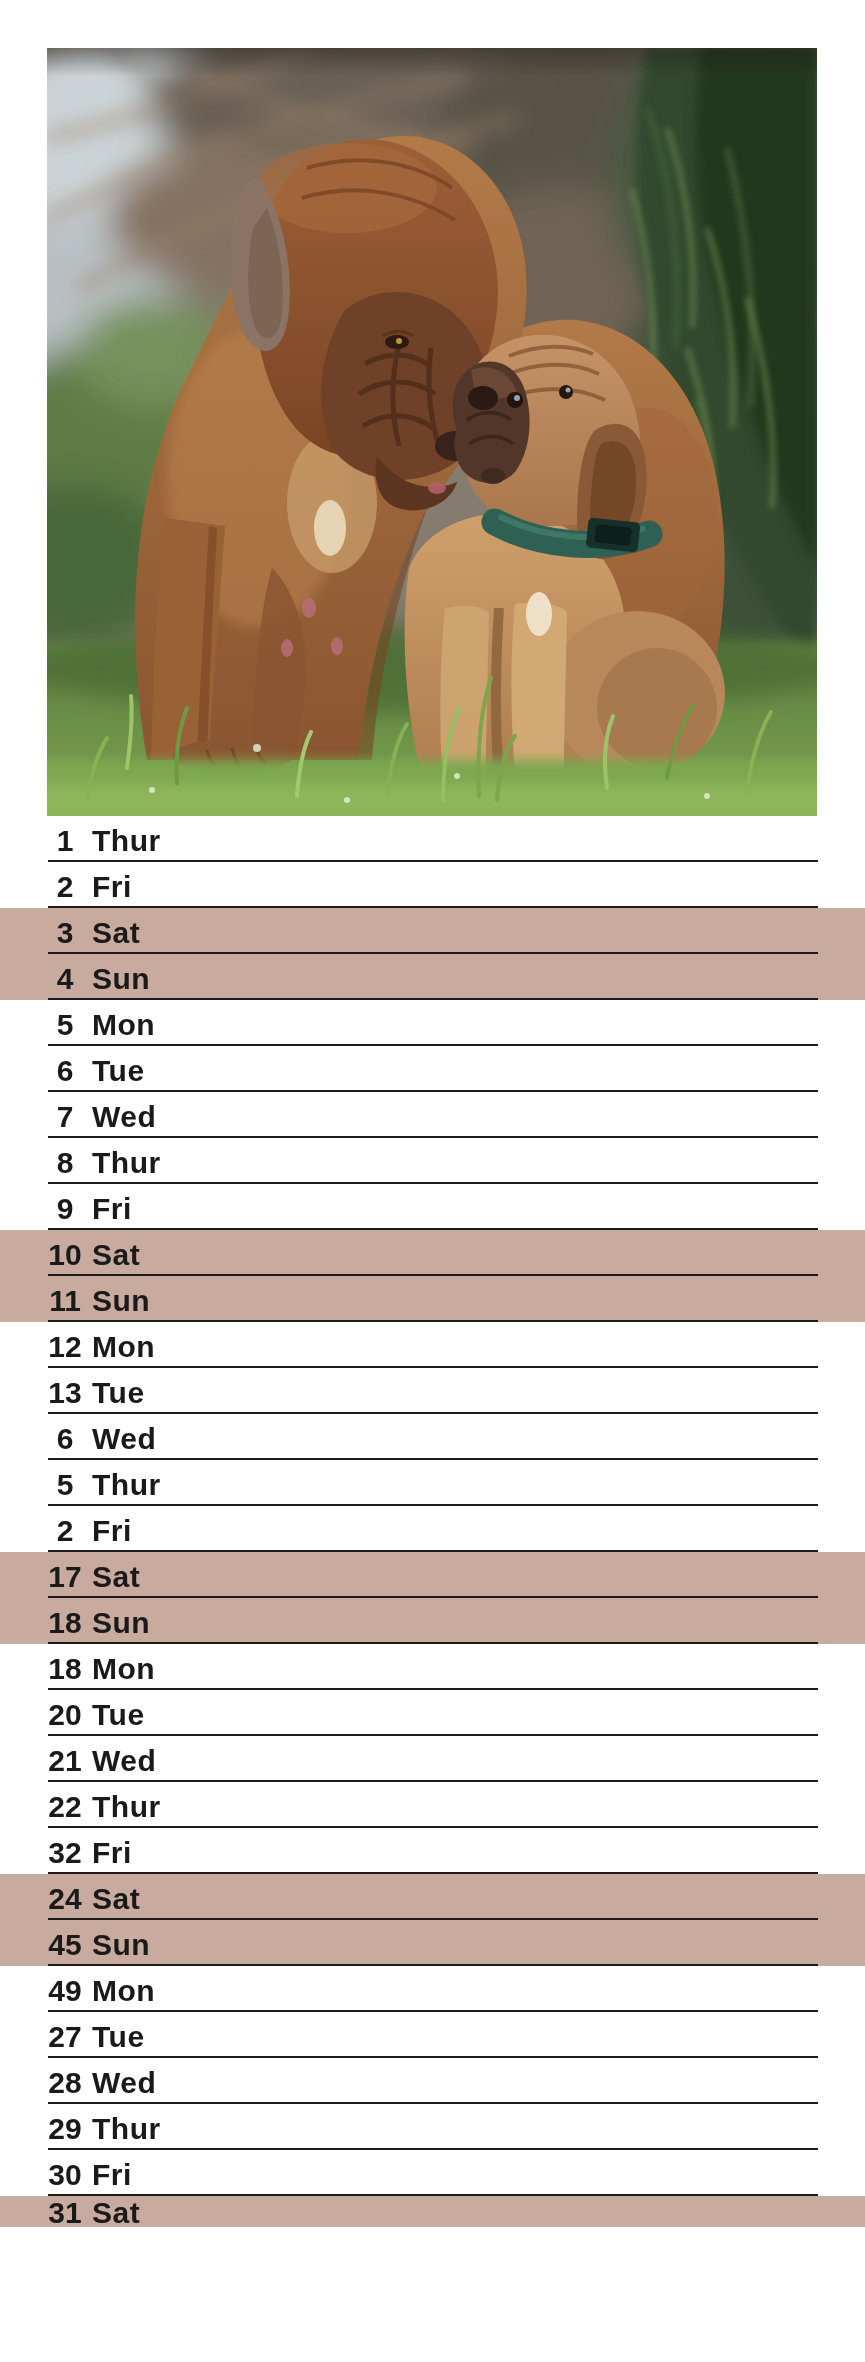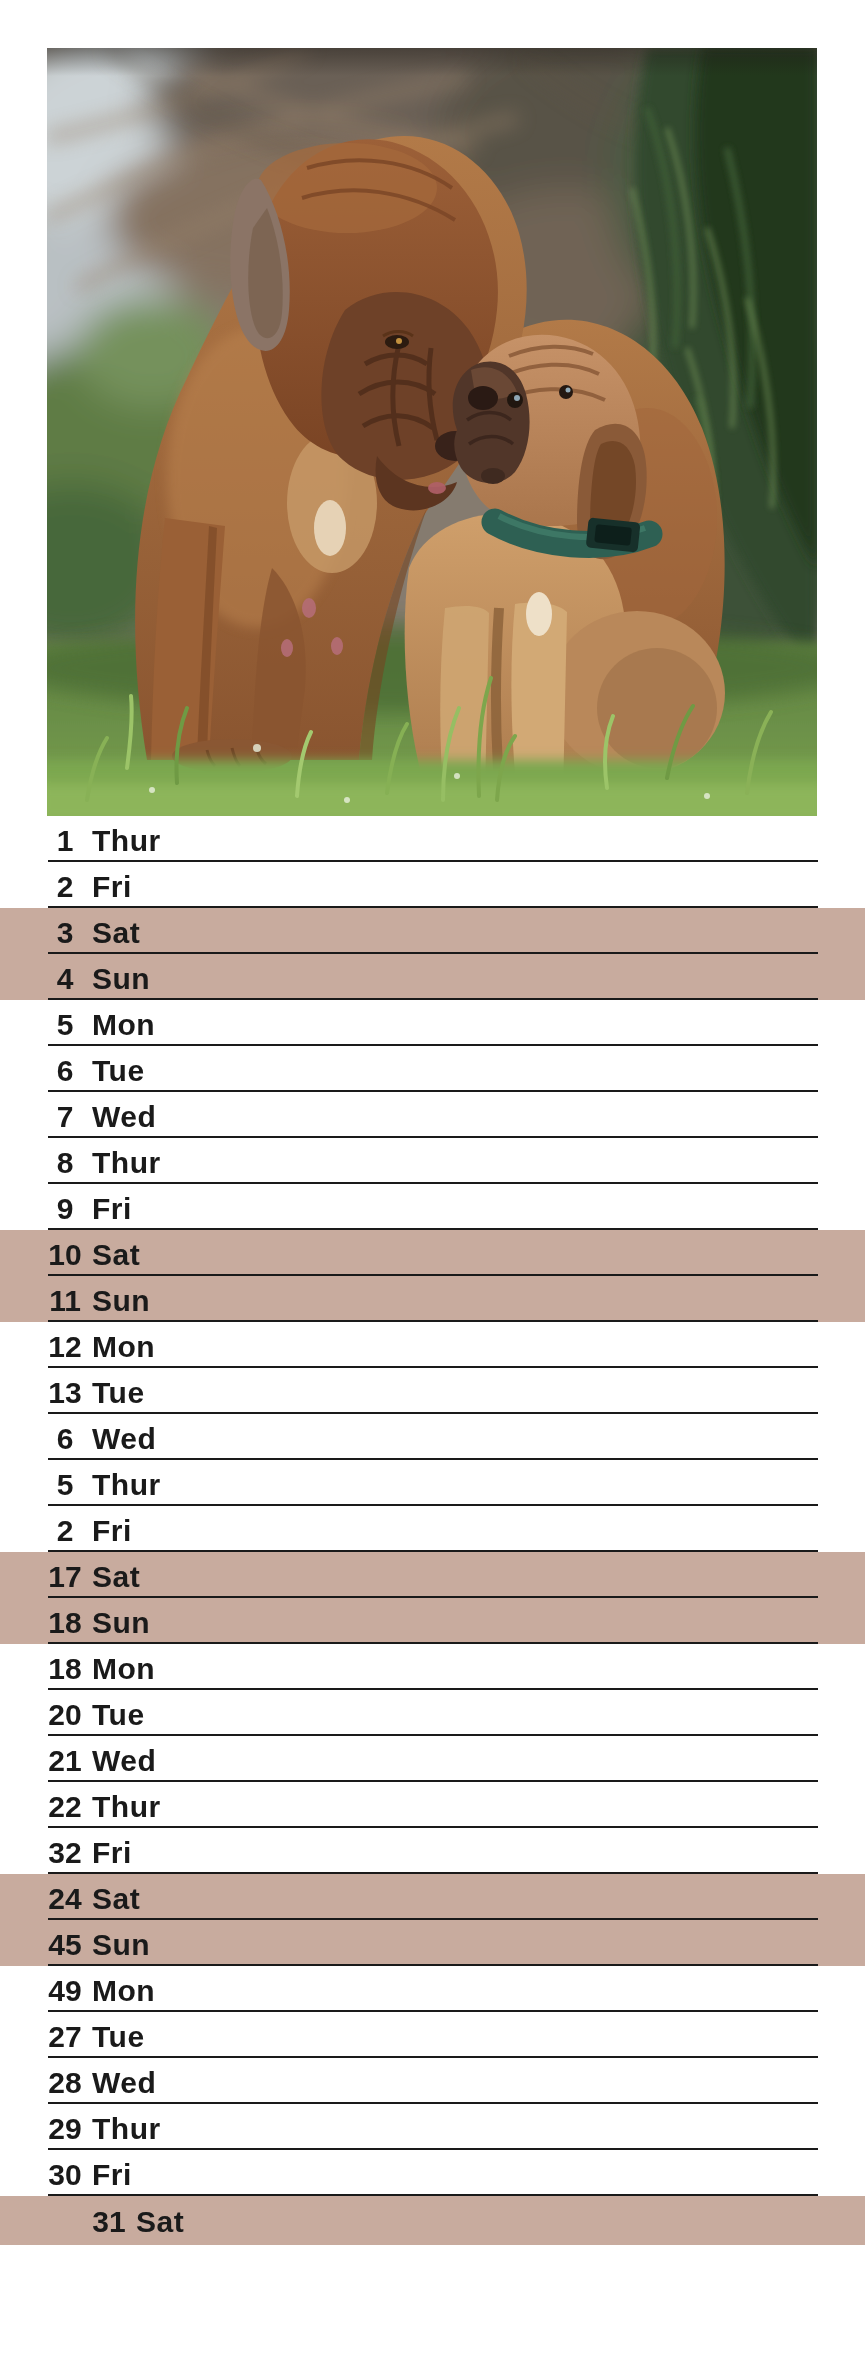--- a/index.html
+++ b/index.html
@@ -13,21 +13,21 @@
   
   .photo{
     position:absolute;left:47px;top:48px;width:770px;height:768px;
     overflow:hidden;background:#857b6f;
   }
   .photo svg{display:block;width:100%;height:100%;}
   
   .rows{position:absolute;left:0;top:816px;width:865px;}
   .row{position:relative;height:46px;background:transparent;}
   .row.weekend{background:var(--weekend,#c8ab9e);}
-  .row.last{height:49px;padding-left:44px;}
+  .row.last{height:31px;}
   .row-inner{
     display:flex;align-items:center;height:100%;
     padding-left:46px;padding-top:3px;box-sizing:border-box;
   }
   .num{
     width:38px;text-align:center;
     font-size:30px;font-weight:700;color:#1a1a1a;
     letter-spacing:0px;line-height:1;
   }
   .day{

